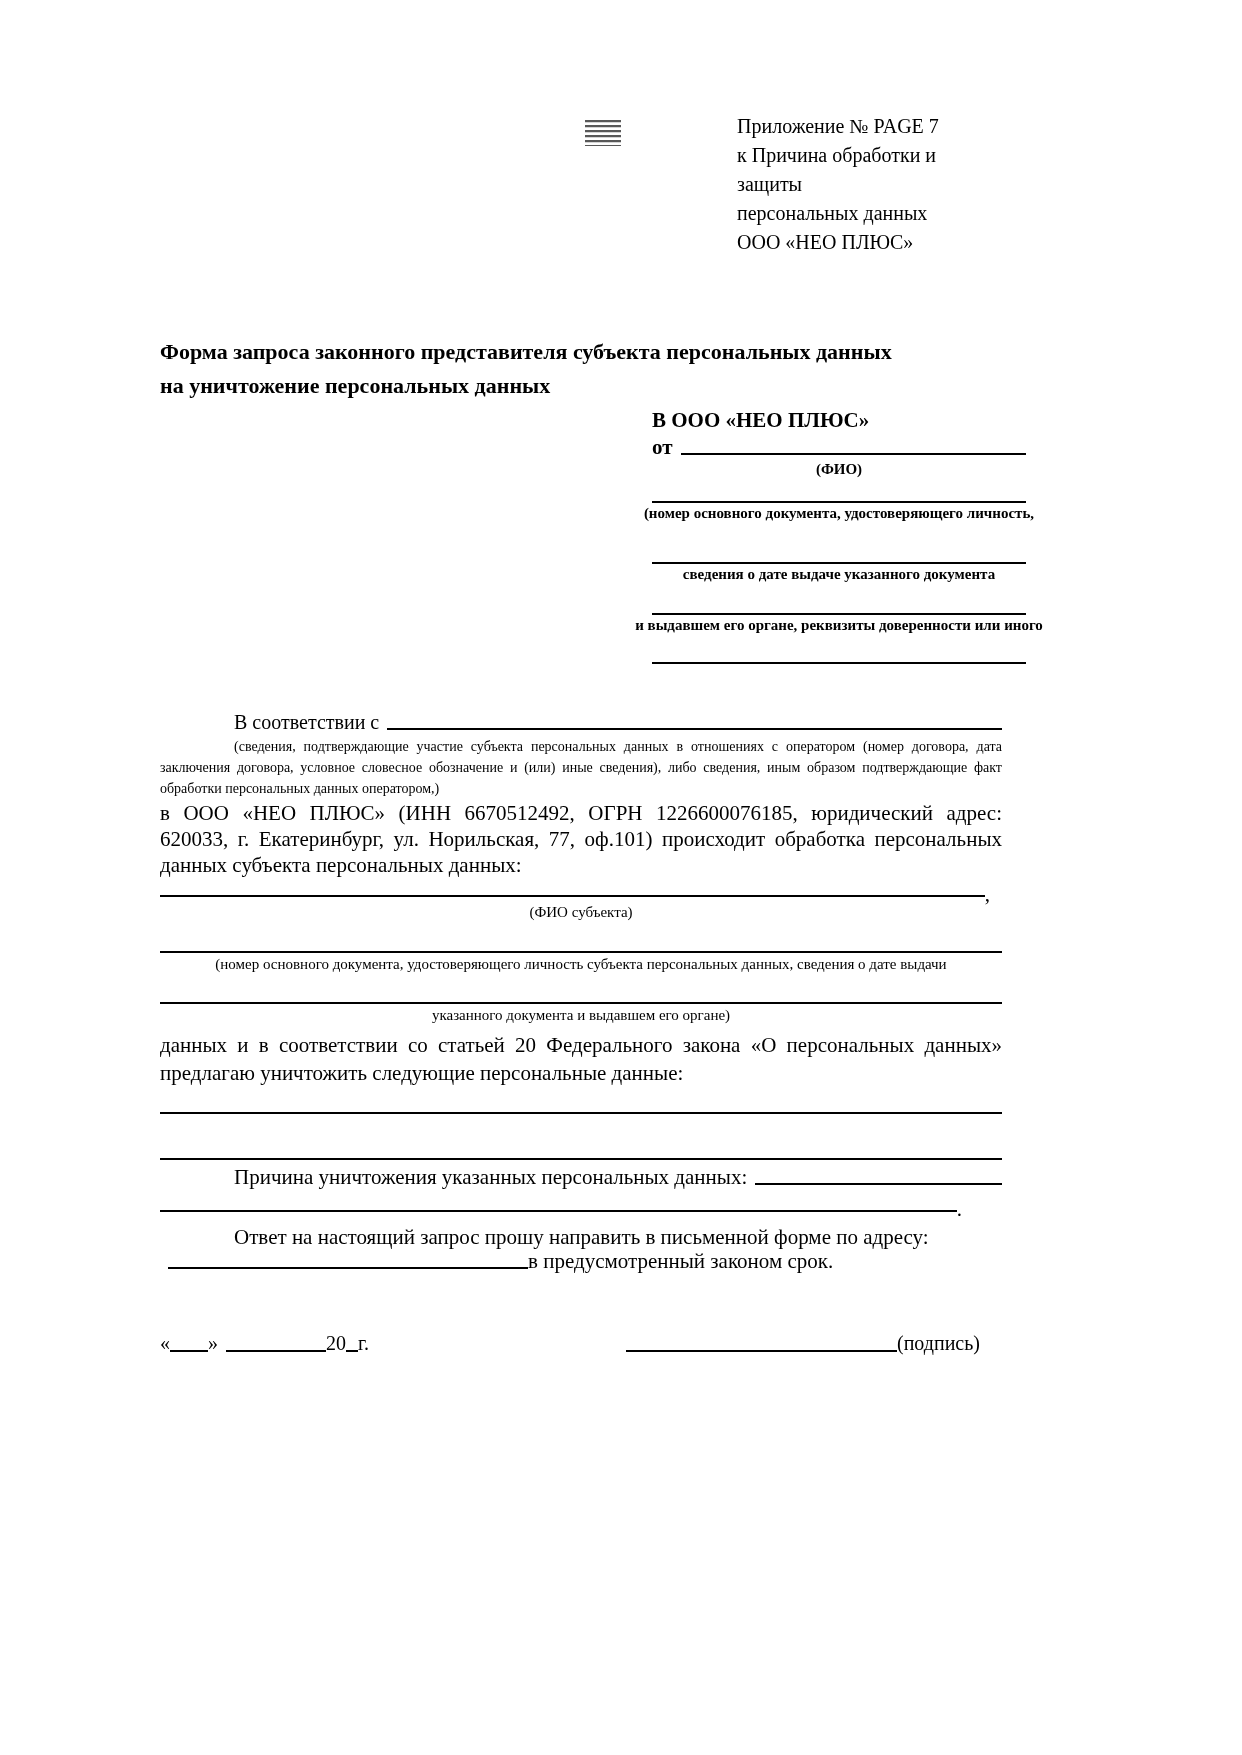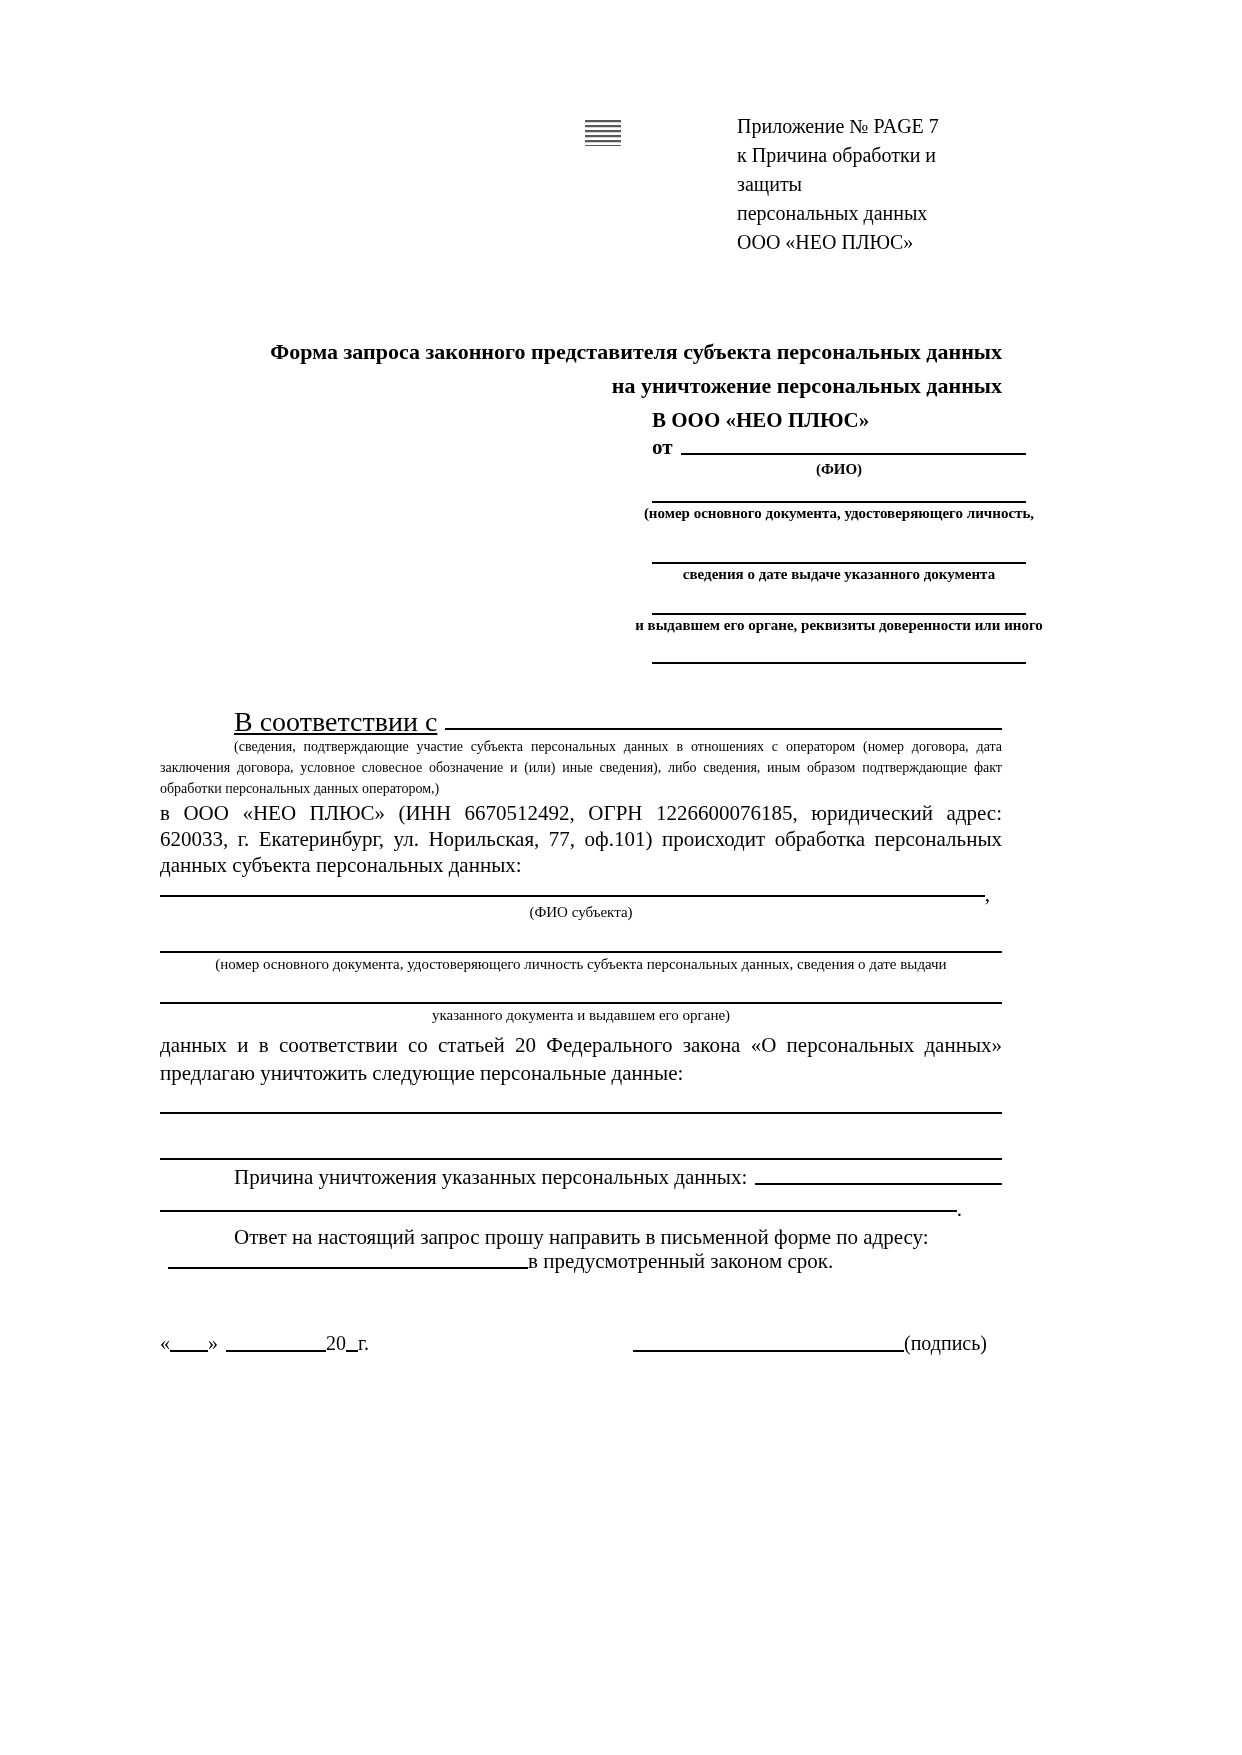--- a/index.html
+++ b/index.html
@@ -14,33 +14,33 @@
   }
   
   .hdr { position:relative; min-height:118px; }
   .field-icon {
     position:absolute; left:425px; top:8px; width:36px; height:26px;
     background:repeating-linear-gradient(to bottom,
       rgba(70,70,70,.9) 0 2px, rgba(160,160,160,.45) 2px 3px, transparent 3px 5px);
   }
   .hdr-block { margin-left:577px; font-size:20px; line-height:29px; }
   
-  .title { margin-top:78px; text-align:right; font-weight:bold; font-size:22px; line-height:34px; }
+  .title { margin-top:78px; text-align:left; font-weight:bold; font-size:22px; line-height:34px; }
   
   .addr { margin-left:492px; width:374px; margin-top:2px; font-size:21px;font-weight:bold; }
   .addr-to { line-height:30px; }
   .from-row { display:flex; line-height:24px; }
   .from-row .lbl { flex:0 0 auto; }
   .fill { flex:1 1 auto; border-bottom:2px solid #000; height:2px; align-self:flex-end; margin-bottom:4px; margin-left:8px; }
   .cap { font-size:15px; line-height:19px; text-align:center; white-space:nowrap; margin:1px -90px 0 -90px; }
   .ulrow { border-bottom:2px solid #000; }
   .u22 { height:22px; } .u39 { height:39px; } .u29 { height:29px; } .u27 { height:27px; }
   .u28 { height:28px; } .u25 { height:25px; } .u44 { height:44px; }
   
-  .acc-row { margin-top:46px; display:flex; font-size:28px; line-height:24px; padding-left:74px;text-decoration:underline; }
+  .acc-row { margin-top:46px; display:flex; font-size:20px; line-height:24px; padding-left:74px; }
   .acc-row .lbl { flex:0 0 auto; }
   
   .note { margin-top:2px; font-size:14px; line-height:21px; }
   .jline { text-align:justify; text-align-last:justify; }
   .jline.last { text-align:left; text-align-last:left; }
   .note .first { text-indent:74px; }
   
   .para { font-size:21px; }
   .para1 { margin-top:1px; line-height:26px; }
   .para2 { margin-top:6px; line-height:28px; }
@@ -55,21 +55,21 @@
   .reason-row { margin-top:5px; display:flex; padding-left:74px; font-size:21px; line-height:24px; }
   .reply1 { margin-top:9px; padding-left:74px; font-size:21px; line-height:24px; }
   .reply2 { display:flex; font-size:21px; line-height:24px; }
   .w360 { flex:0 0 360px; }
   
   .sign-row { margin-top:58px; display:flex; justify-content:space-between; font-size:20px; line-height:24px; }
   .sg { display:flex; align-items:flex-end; }
   .sg span.txt { line-height:24px; }
   .bl { display:inline-block; border-bottom:2px solid #000; height:2px; align-self:flex-end; margin-bottom:3px; }
   .w38 { width:38px; } .w100 { width:100px; margin-left:8px; } .w12 { width:12px; } .w271 { width:271px; }
-  .sign-right { margin-right:15px; }
+  .sign-right { margin-right:22px; }
 </style>
 </head>
 <body>
 
 <div class="page">
 
   <div class="hdr">
     <div class="field-icon"></div>
     <div class="hdr-block">
       <div>Приложение №  PAGE 7</div>

